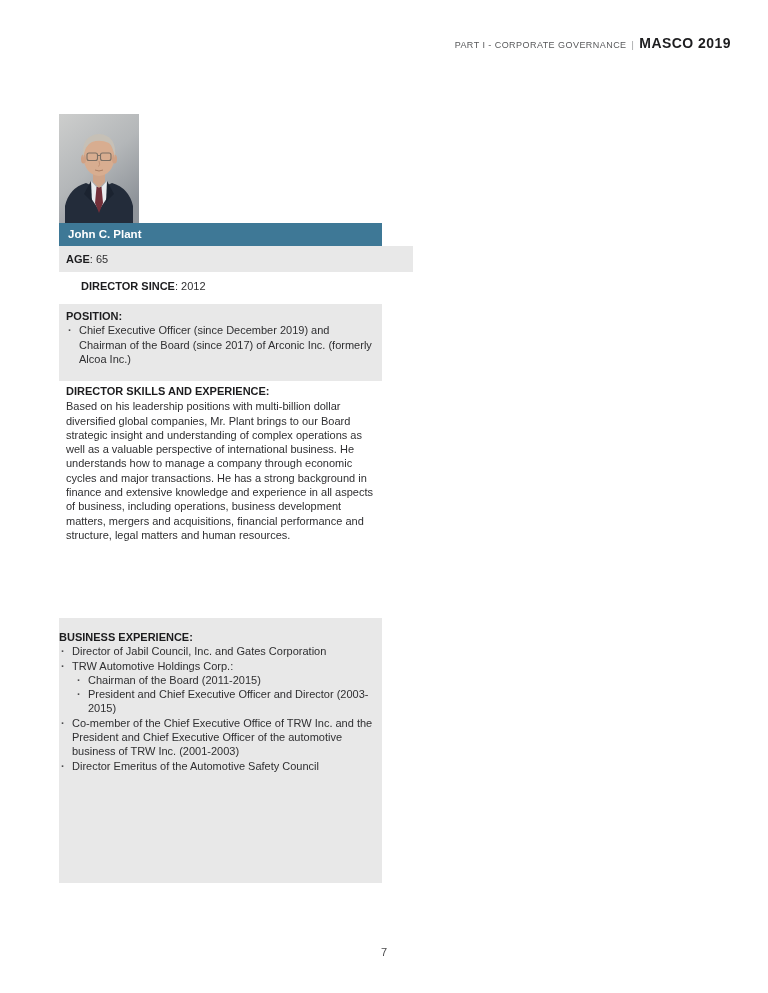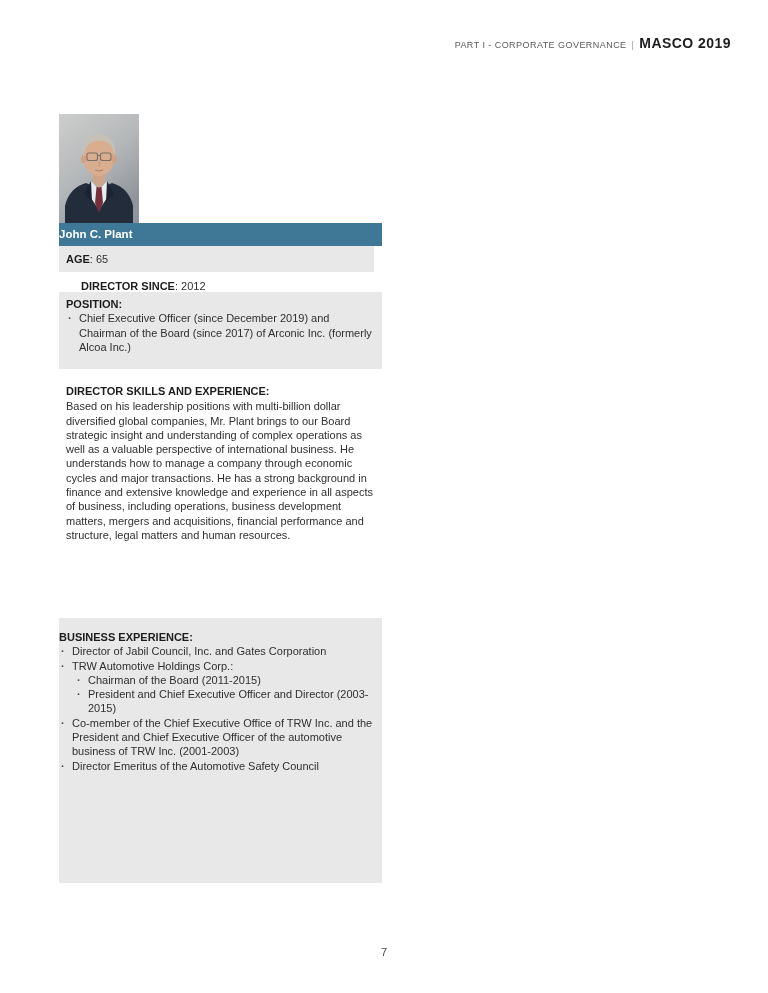--- a/index.html
+++ b/index.html
@@ -36,30 +36,31 @@
   
   .name-banner {
     position: absolute;
     left: 59px; top: 223px;
     width: 323px; height: 23px;
     background: #3e7896;
     color: #ffffff;
     font-weight: bold;
     font-size: 11.5px;
     line-height: 23px;
+    padding-left: 9px;
     box-sizing: border-box;
   }
 
   .row-label { font-weight: bold; color: #1c1c1e; }
 
   
   .age-row {
     position: absolute;
     left: 59px; top: 246px;
-    width: 315px; height: 26px;
+    width: 354px; height: 26px;
     background: #e8e8e8;
     font-size: 11px;
     line-height: 26px;
     padding-left: 7px;
     box-sizing: border-box;
   }
 
   
   .since-row {
     position: absolute;
@@ -72,21 +73,21 @@
 
   .gray-box {
     position: absolute;
     left: 59px;
     width: 323px;
     background: #e8e8e8;
     box-sizing: border-box;
     font-size: 11px;
     line-height: 14.3px;
   }
-  #position-box { top: 292px; height: 77px; padding: 5px 8px 0 7px; }
+  #position-box { top: 304px; height: 77px; padding: 5px 8px 0 7px; }
   #business-box { top: 618px; height: 265px; padding: 12px 8px 0 0; }
 
   .box-heading {
     font-weight: bold;
     color: #1c1c1e;
     font-size: 11px;
     line-height: 14.3px;
   }
 
   ul.bullets {

